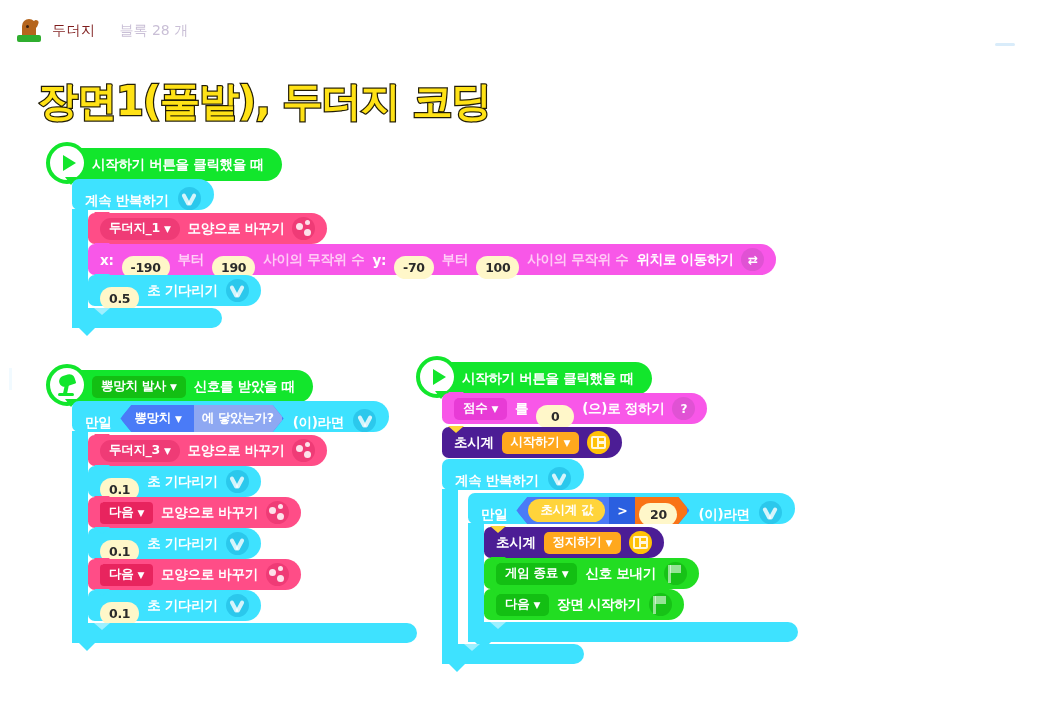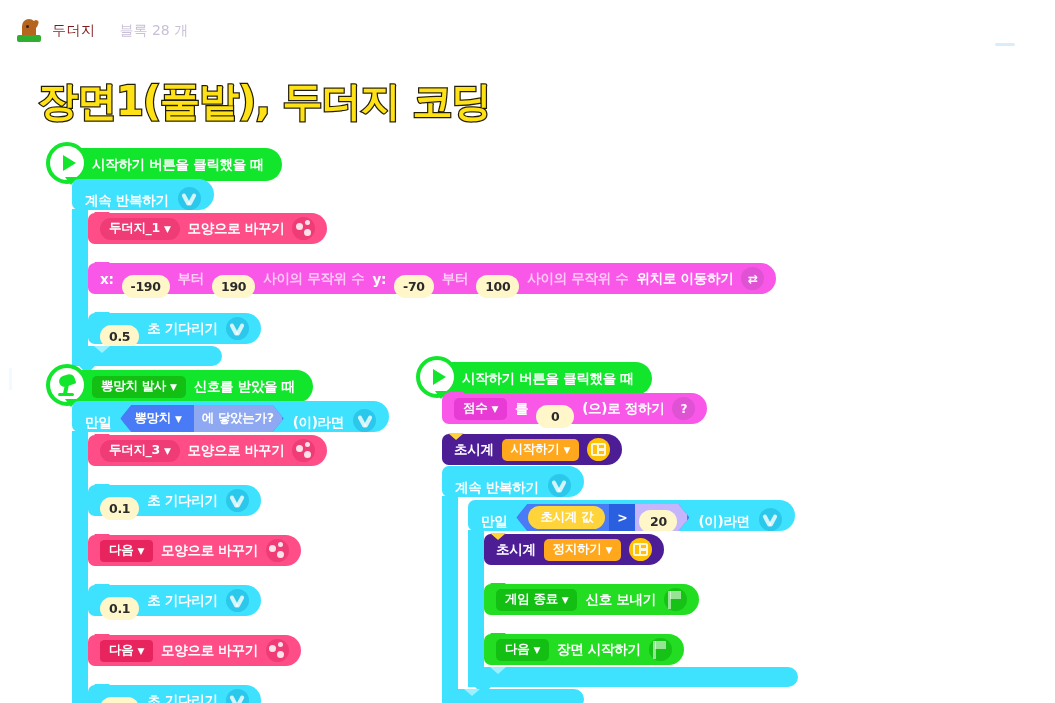--- a/index.html
+++ b/index.html
@@ -160,21 +160,21 @@
   .cblock{ position:relative; }
   .chead{
     display:inline-flex; align-items:flex-end; gap:9px;
     height:31px; padding:0 13px; border-radius:7px 16px 16px 7px;
     background:#3ee2ff; color:#fff; font-size:13.5px; font-weight:bold;
     position:relative; white-space:nowrap; letter-spacing:-0.3px;
   }
   .cbody{
     border-left:16px solid #3ee2ff;
     padding:4px 0 3px 0; margin-top:-1px;
-    display:flex; flex-direction:column; gap:19px;
+    display:flex; flex-direction:column; gap:0;
   }
   .cfoot{
     height:20px; background:#3ee2ff;
     border-radius:0 11px 11px 0; position:relative; margin-top:-1px;
   }
   .cfoot .tail{
     position:absolute; left:6px; bottom:-8px;
     width:0;height:0;border-left:9px solid transparent;
     border-right:9px solid transparent;border-top:9px solid #3ee2ff;
   }
@@ -237,21 +237,21 @@
   .chev{
     width:16px;height:14px;position:relative;
   }
   .chev:before,.chev:after{
     content:"";position:absolute;top:1px;width:4px;height:13px;
     background:rgba(255,255,255,0.8);border-radius:2px;
   }
   .chev:before{ left:3px; transform:rotate(-28deg); }
   .chev:after { left:9px; transform:rotate(28deg); }
 
-  .stack{ display:flex; flex-direction:column; gap:10px; }
+  .stack{ display:flex; flex-direction:column; gap:3px; }
 </style>
 </head>
 <body>
 
 <div class="header">
   <div class="mole-logo">
     <div class="mole-body"></div>
     <div class="mole-arm"></div>
     <div class="mole-eye"></div>
     <div class="mole-grass"></div>
@@ -531,21 +531,21 @@
     <div class="cbody">
 
       <div class="cblock" style="margin-left:10px;">
         <div class="chead">
           <span>만일</span>
           <span class="hex">
             <span class="seg" style="background:#4a7bf7;padding:0 4px 0 10px">
               <span class="ovalrep">초시계 값</span>
             </span>
             <span class="seg mid">&gt;</span>
-            <span class="seg" style="background:#c4b5fd;padding:0 10px 8px 4px">
+            <span class="seg" style="background:#f97316;padding:0 10px 8px 4px">
               <span class="numpill">20</span>
             </span>
           </span>
           <span>(이)라면</span>
           <span class="circ cyanc">
               <span class="chev"></span>
             </span>
         </div>
 
         <div class="cbody">

